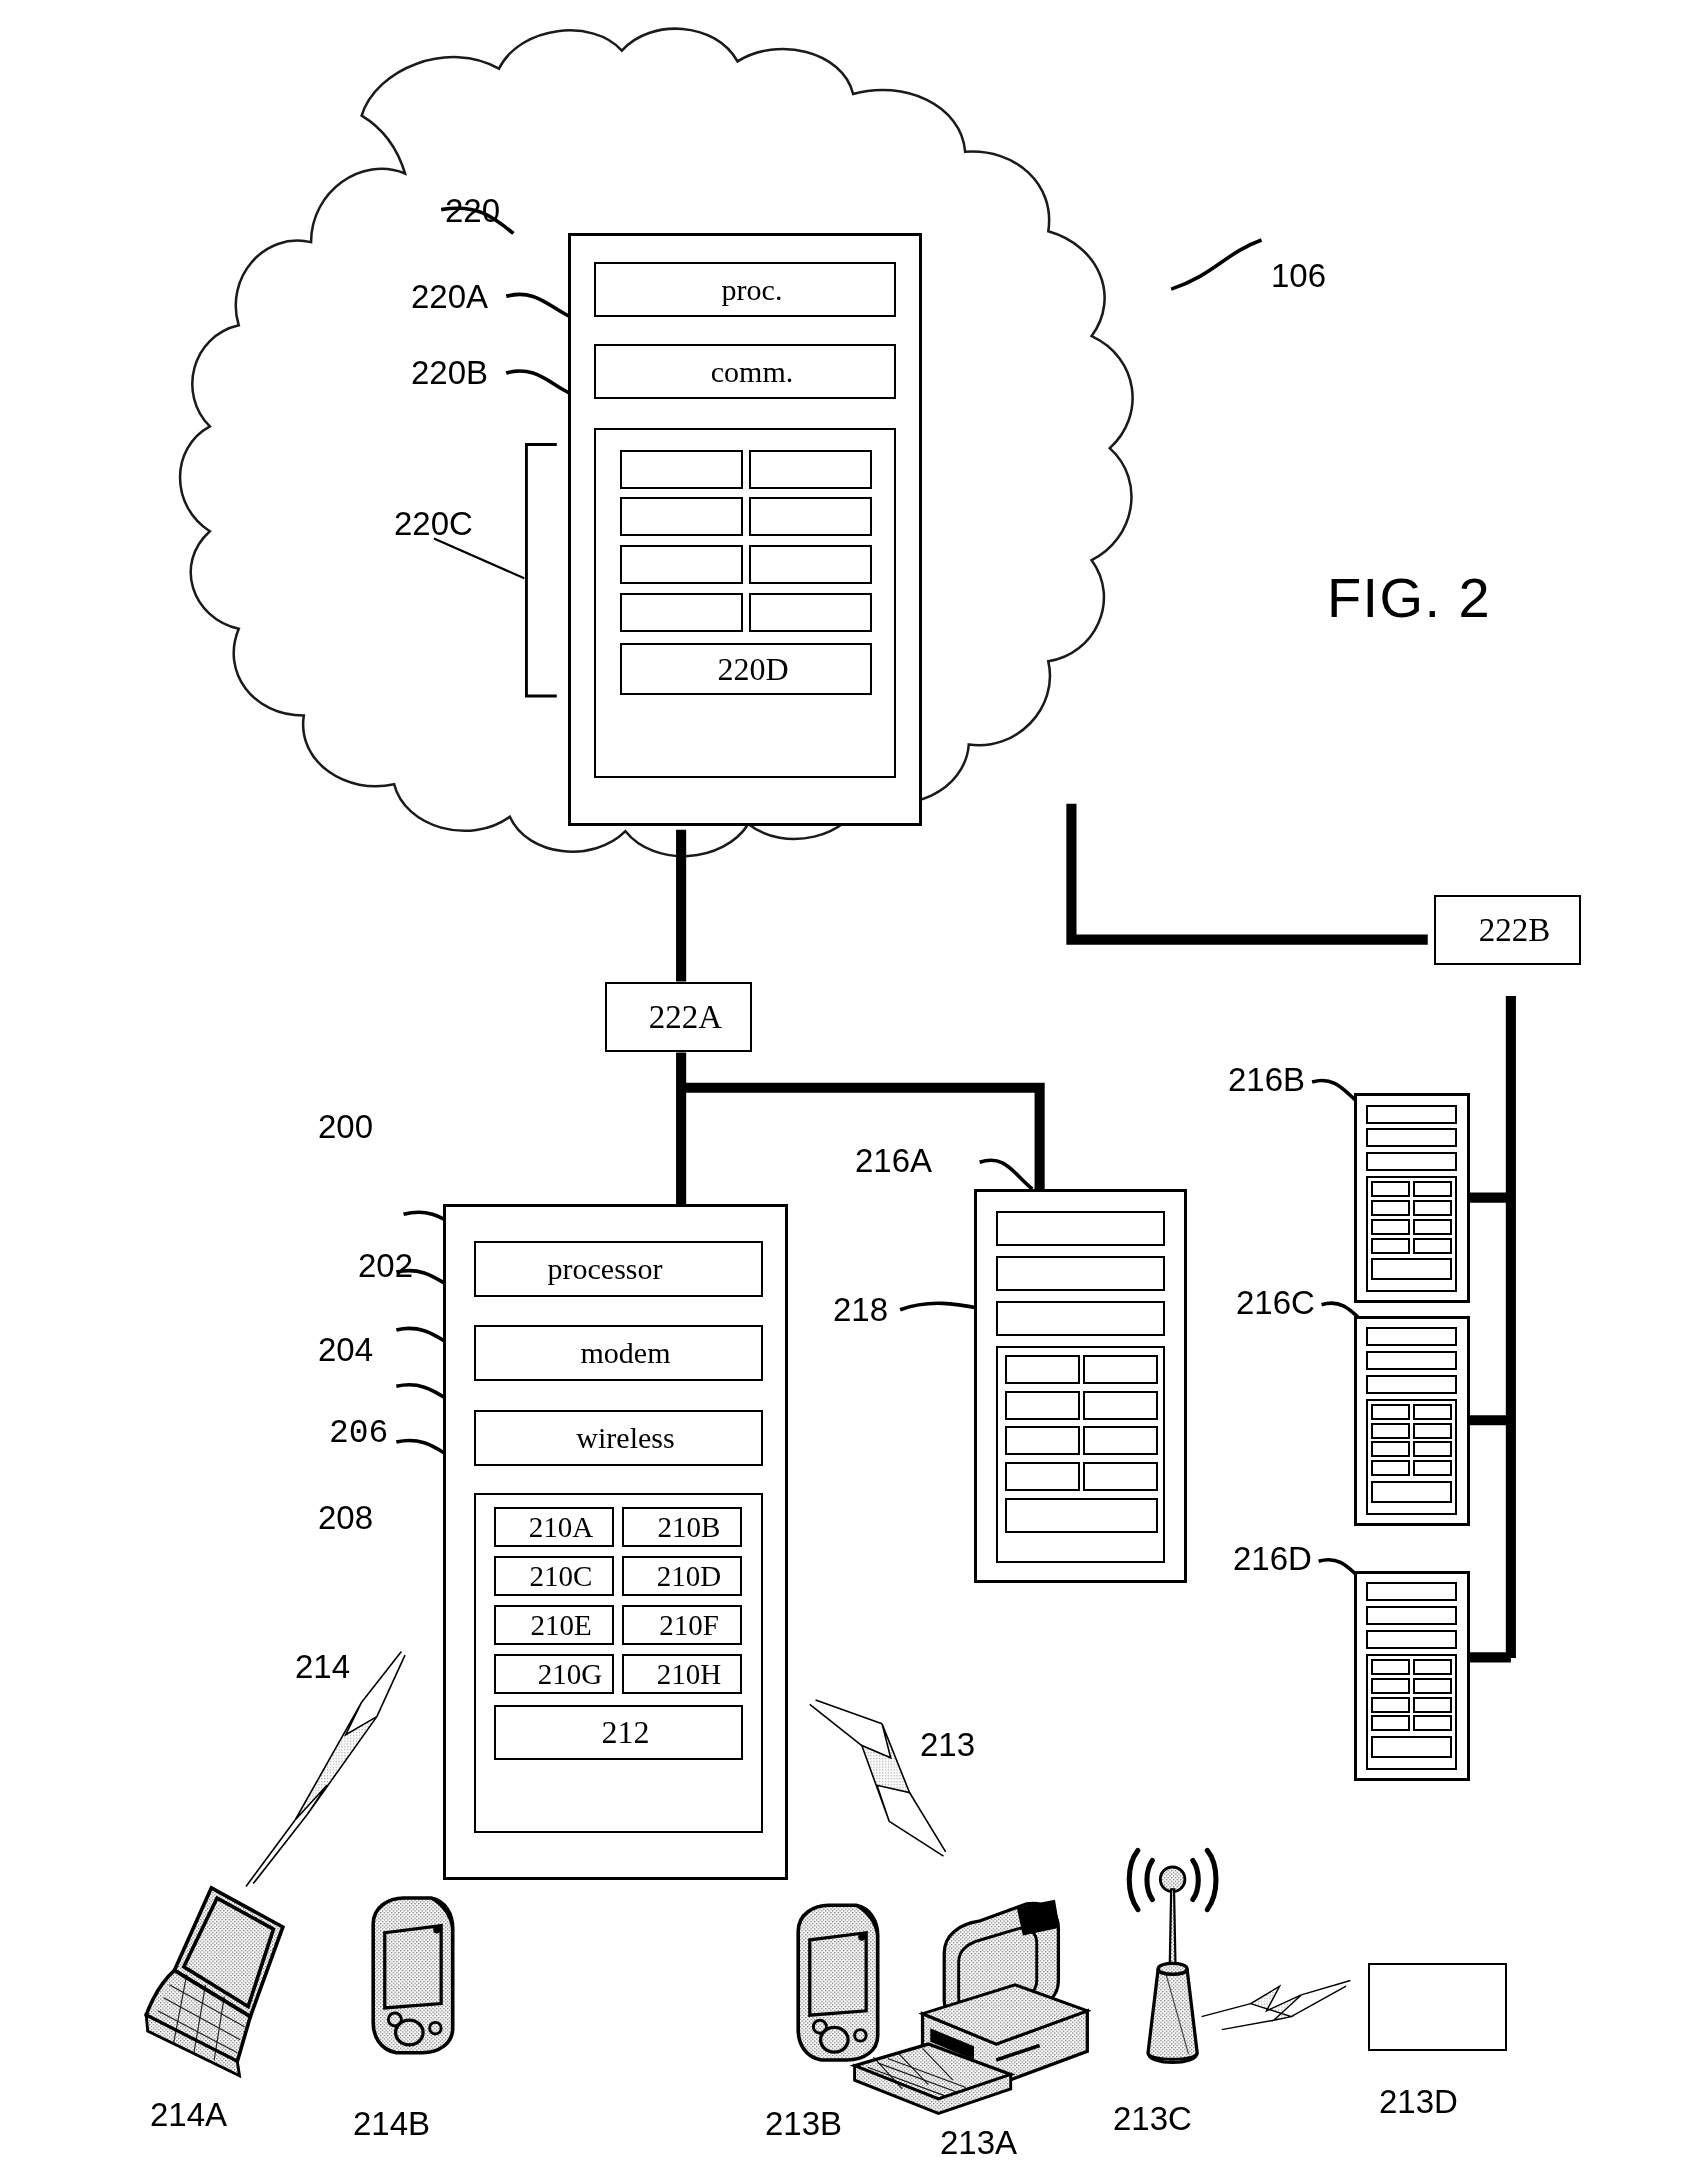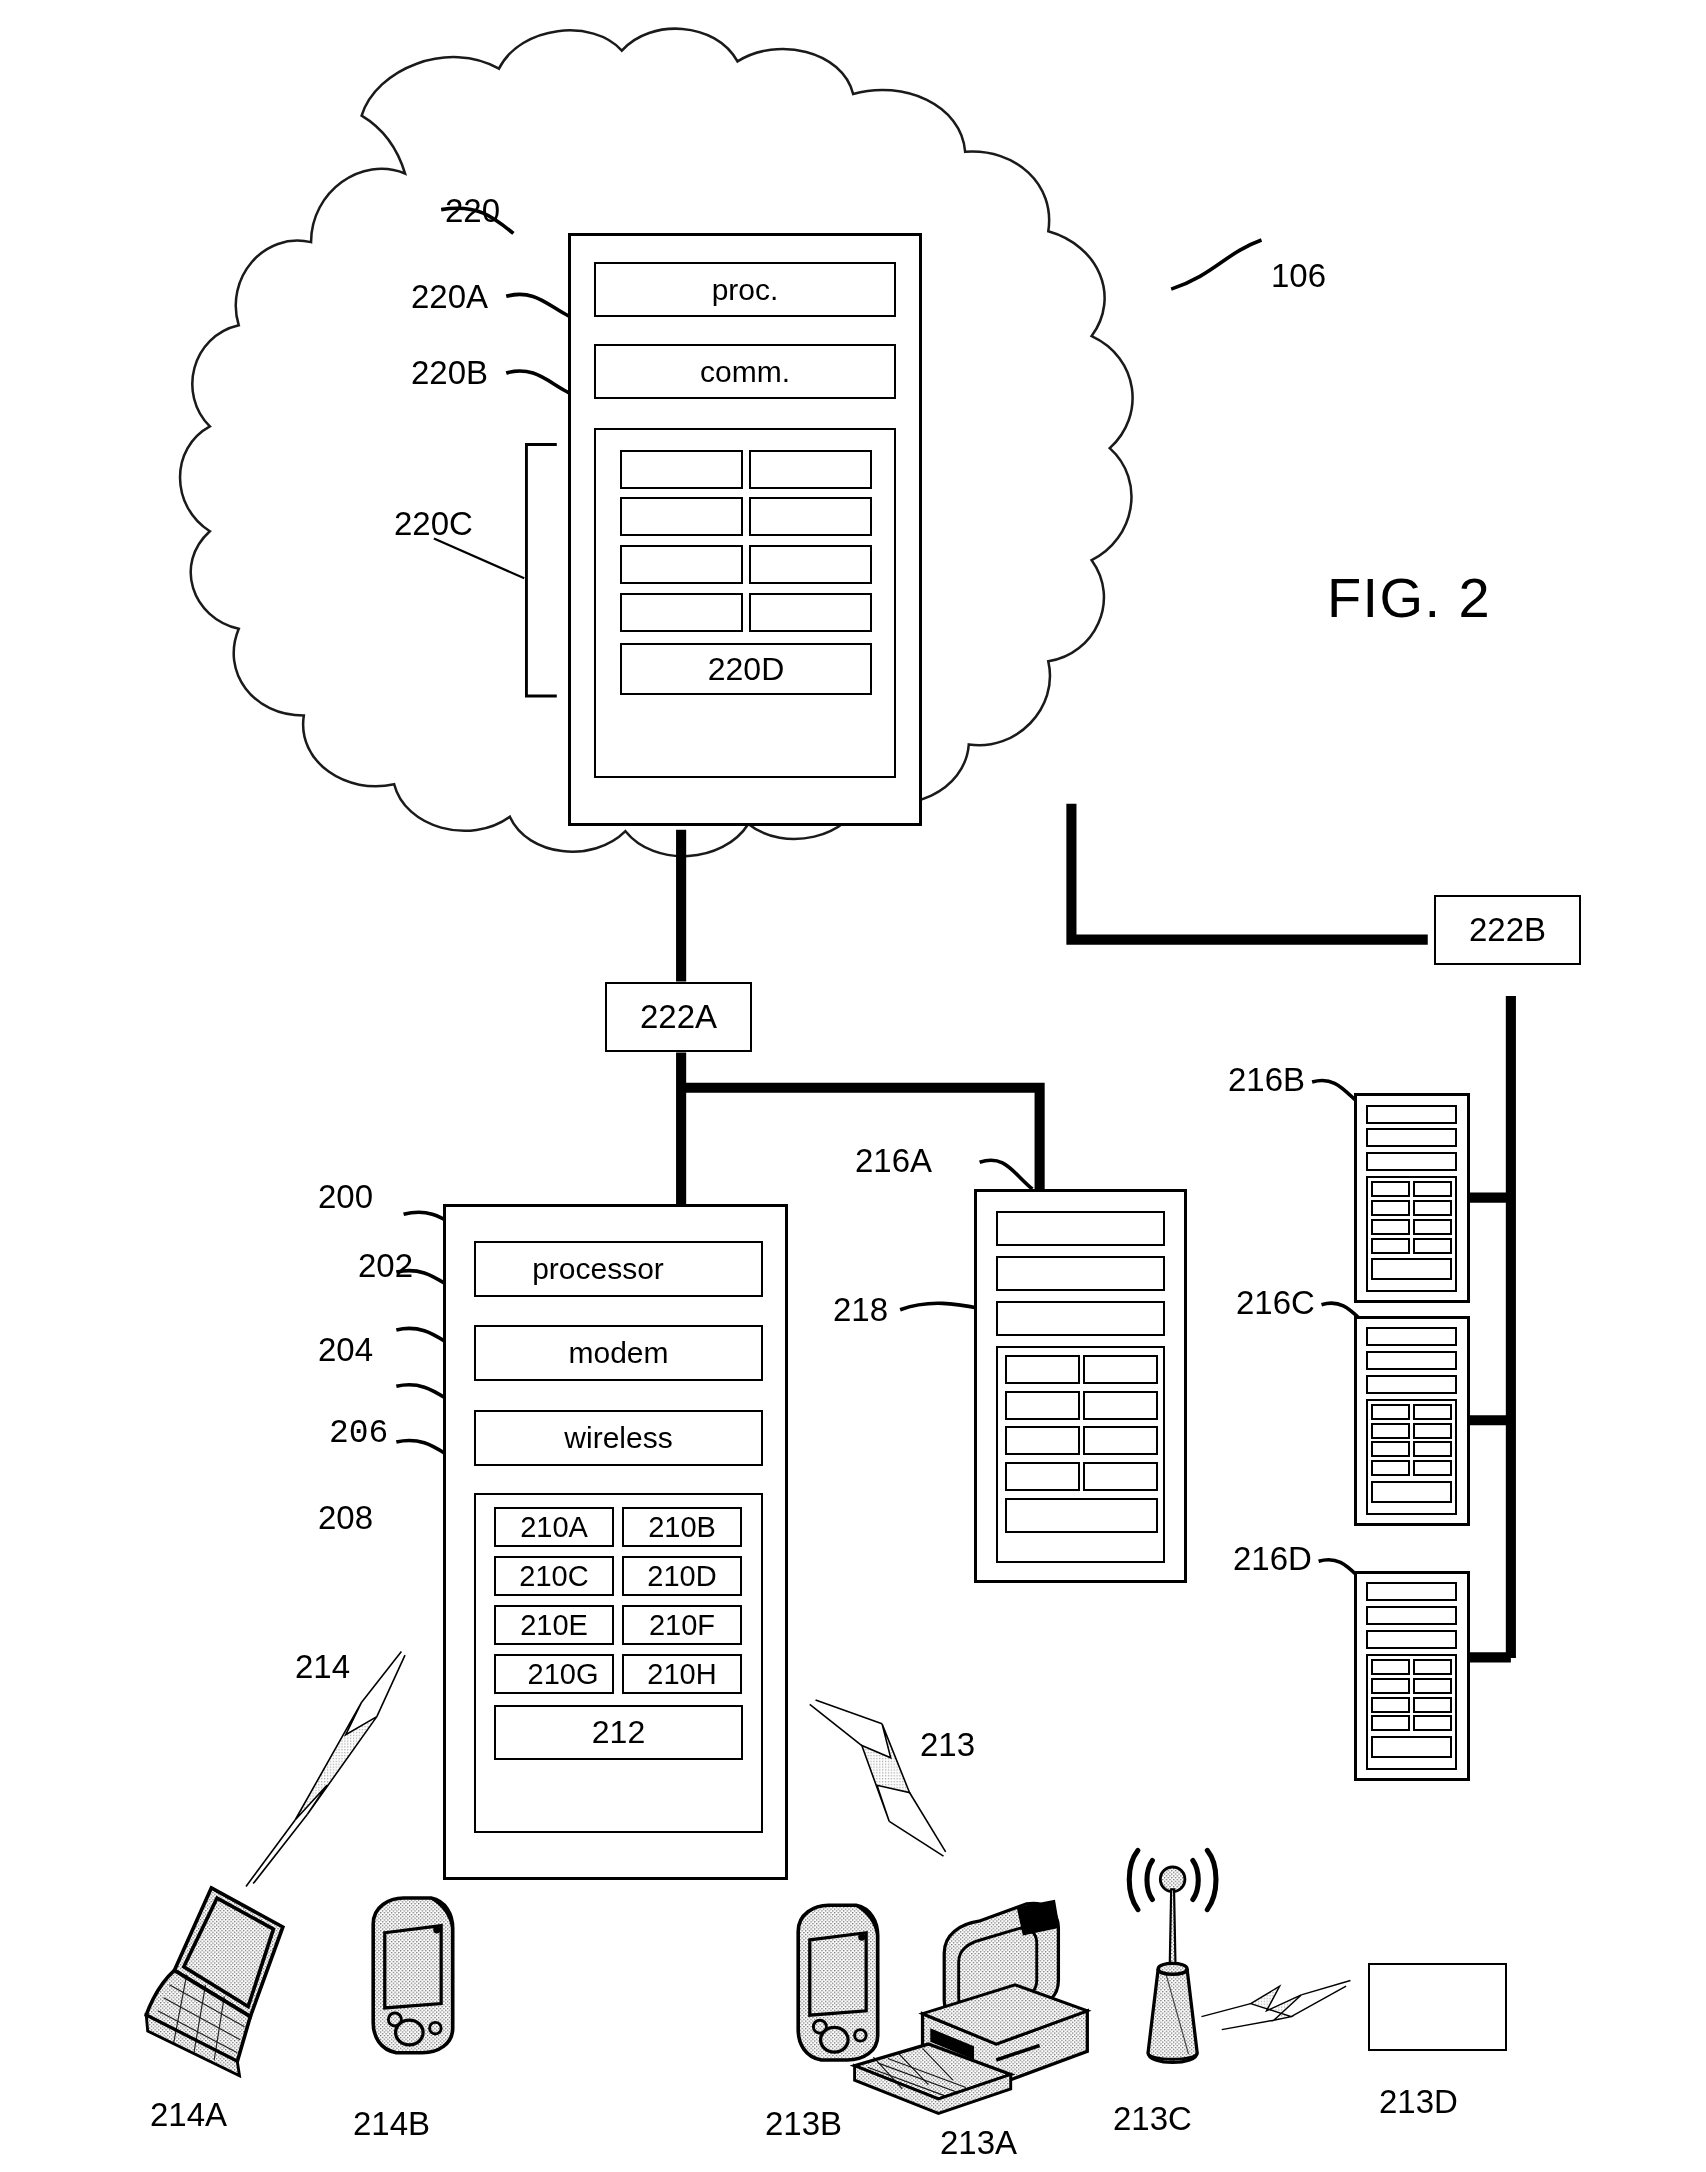--- a/index.html
+++ b/index.html
@@ -1,22 +1,22 @@
 <!DOCTYPE html>
 <html style="font-size:11.6px"><head>
 <meta charset="utf-8">
 <style>
   html,body{margin:0;padding:0;background:#fff;}
   body{font-family:"Liberation Sans", sans-serif;}
   #stage{position:relative;width:1707px;height:2172px;background:#fff;overflow:hidden;}
   svg.layer{position:absolute;left:0;top:0;width:1707px;height:2172px;}
   .lbl{position:absolute;font-family:"Liberation Sans",sans-serif;font-size:33px;color:#000;white-space:nowrap;letter-spacing:0px;}
   .lbl.big{font-size:45px;letter-spacing:1.4px;}
-  .boxtxt{position:absolute;font-family:Liberation Sans, sans-serif;font-size:30px;color:#000;white-space:nowrap;
-          display:flex;align-items:center;justify-content:center;}
+  .boxtxt{position:absolute;font-family:Liberation Serif, serif;font-size:30px;color:#000;white-space:nowrap;
+          display:flex;align-items:center;justify-content:center;margin-left:7px;}
   .frame{position:absolute;border:2.9px solid #000;background:#fff;box-sizing:border-box;}
   .frame.thin{border-width:2.2px;}
   .frame.thick{border-width:3.6px;}
 </style>
 </head>
 <body>
 
 <div id="stage">
 
   <svg class="layer" viewBox="0 0 2361 3005">
@@ -271,21 +271,21 @@
   <div class="boxtxt" style="left:622px;top:1605px;width:120px;height:40px;font-size:29px;">210F</div>
 
   <div class="frame thin" style="left:494px;top:1654px;width:120px;height:40px;"></div>
   <div class="boxtxt" style="left:494px;top:1654px;width:138px;height:40px;font-size:29px;">210G</div>
   <div class="frame thin" style="left:622px;top:1654px;width:120px;height:40px;"></div>
   <div class="boxtxt" style="left:622px;top:1654px;width:120px;height:40px;font-size:29px;">210H</div>
 
   <div class="frame thin" style="left:494px;top:1705px;width:249px;height:55px;"></div>
   <div class="boxtxt" style="left:494px;top:1705px;width:249px;height:55px;font-size:32px;">212</div>
 
-  <div class="lbl" style="left:318px;top:1178px;">200</div>
+  <div class="lbl" style="left:318px;top:1108px;">200</div>
   <div class="lbl" style="left:318px;top:1247px;margin-left:40px;">202</div>
   <div class="lbl" style="left:318px;top:1331px;">204</div>
   <div class="lbl" style="left:329px;top:1415px;font-family:Liberation Mono, monospace;">206</div>
   <div class="lbl" style="left:318px;top:1499px;">208</div>
   <div class="lbl" style="left:295px;top:1648px;">214</div>
   <div class="lbl" style="left:920px;top:1710px;margin-top:16px;">213</div>
 
   <div class="frame thick" style="left:974px;top:1189px;width:213px;height:394px;"></div>
   <div class="frame thin" style="left:996px;top:1211px;width:169px;height:35px;"></div>
   <div class="frame thin" style="left:996px;top:1256px;width:169px;height:35px;"></div>

